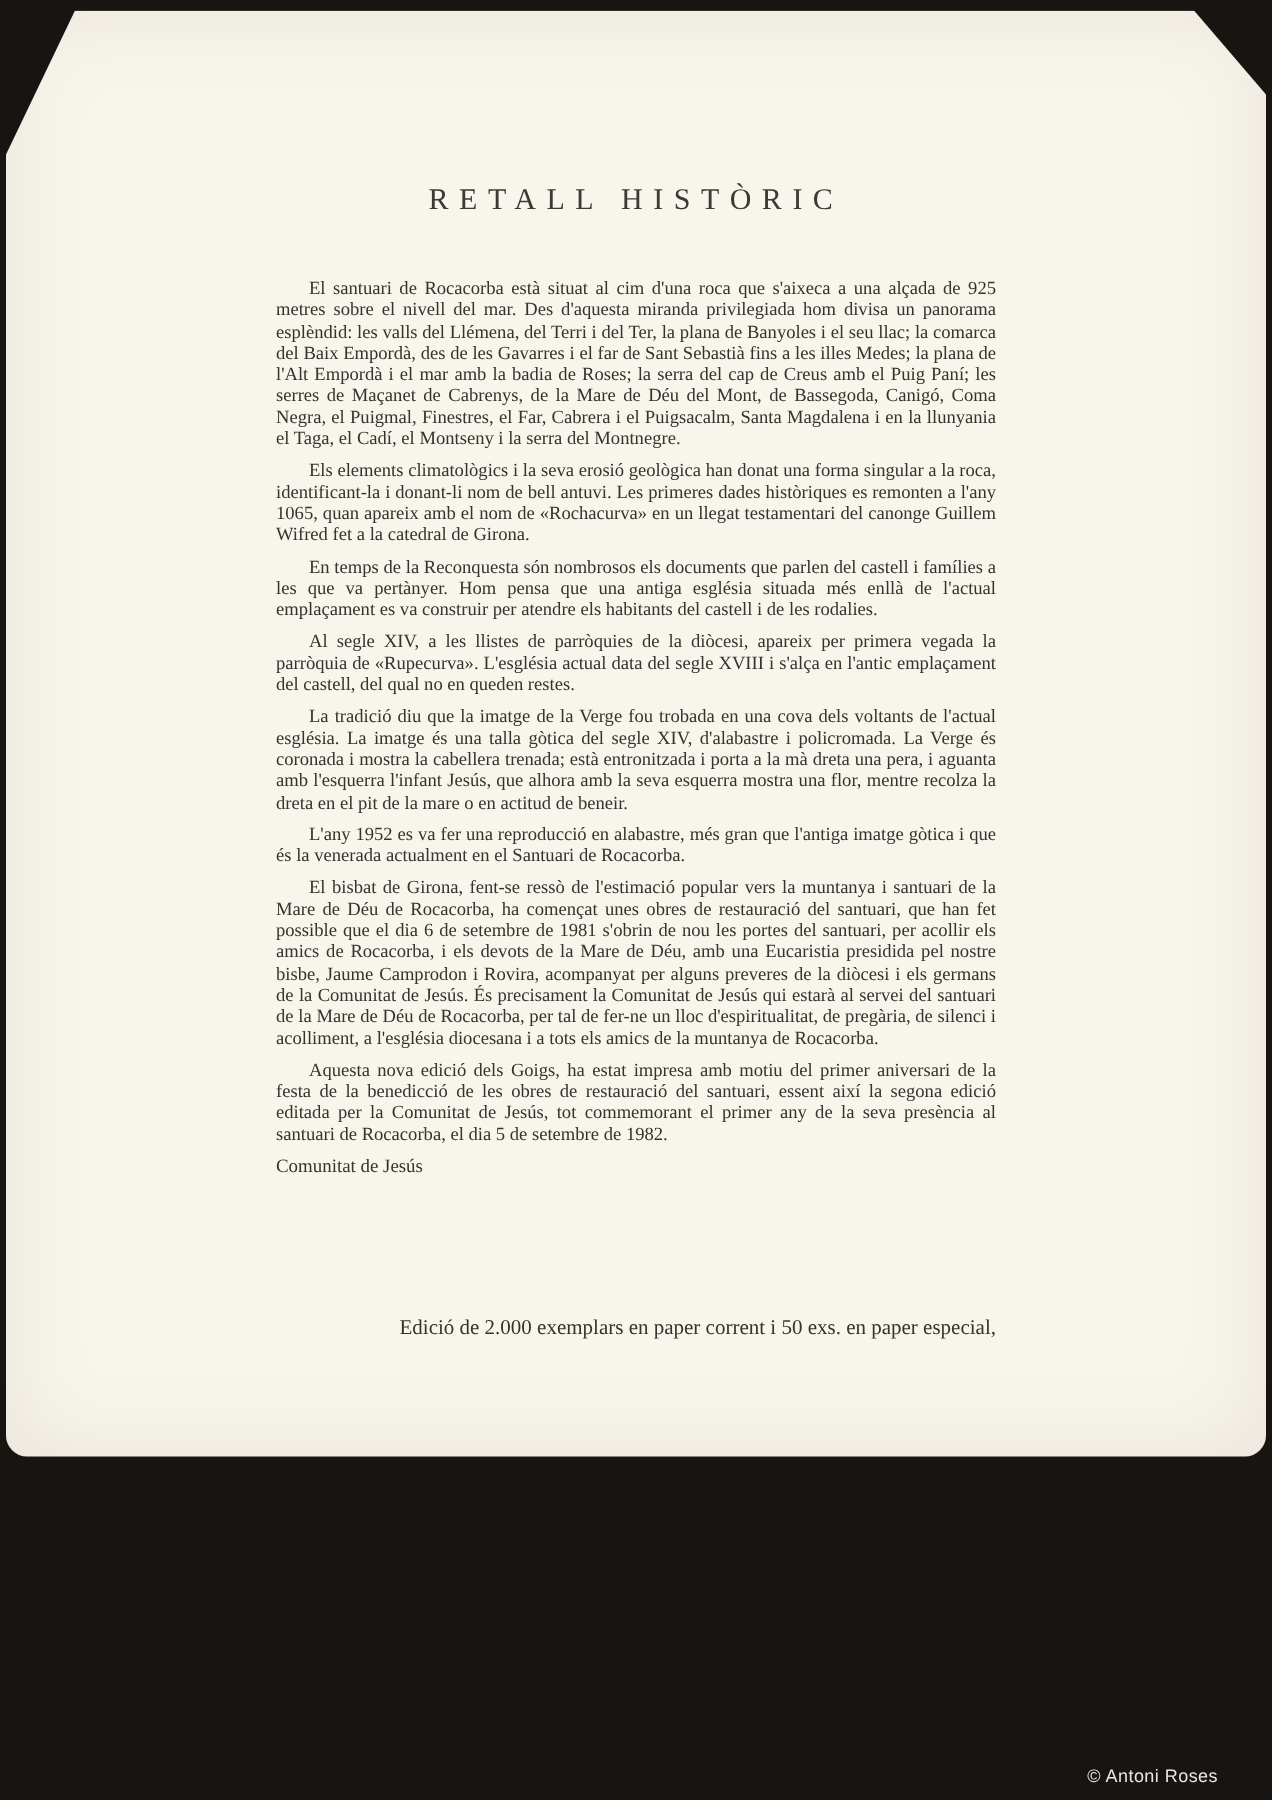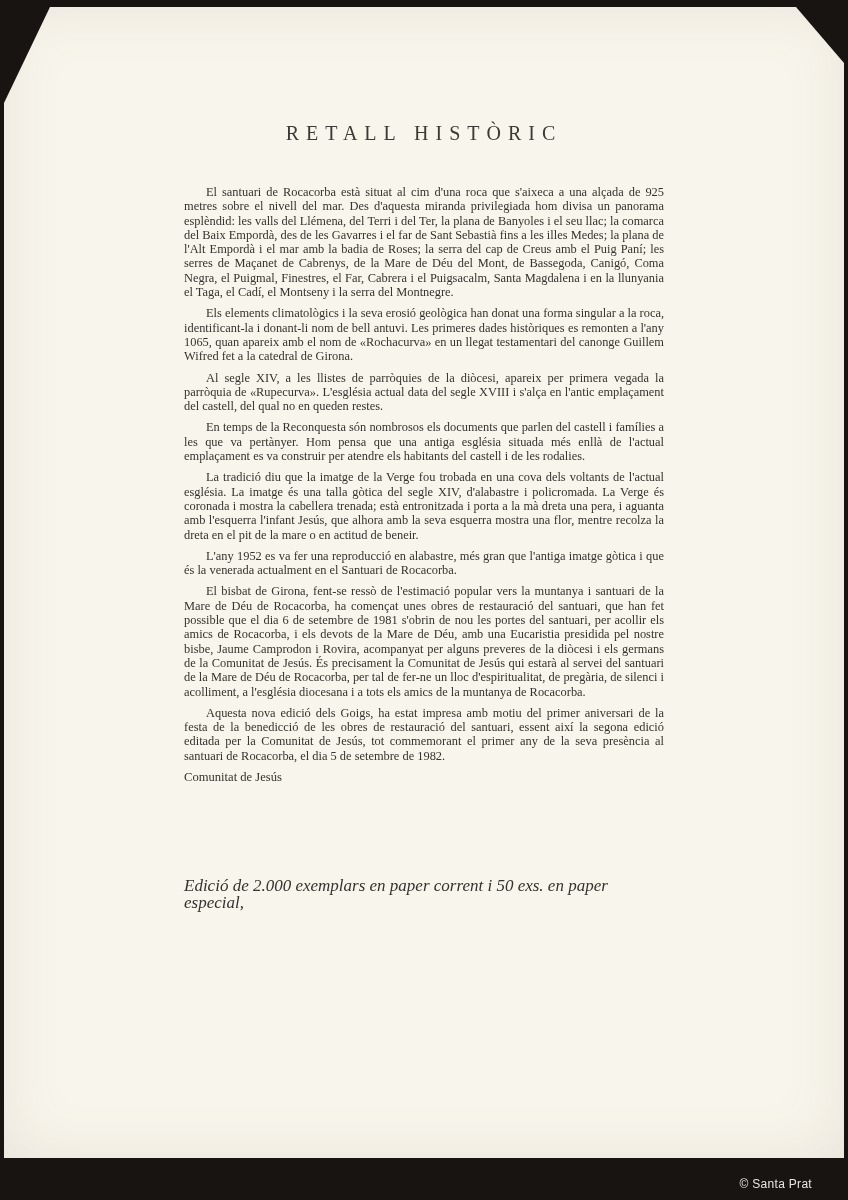--- a/index.html
+++ b/index.html
@@ -20,25 +20,26 @@
     overflow: hidden;
     background: var(--background);
     font-family: "Liberation Serif", serif;
   }
   
   .page {
     position: absolute;
     left: 4px;
     top: 7px;
     width: 840px;
-    height: 1151px;
+    height: 964px;
     background: var(--paper);
     color: var(--ink);
     clip-path: polygon(46px 0px, 792px 0px, 840px 56px, 840px 1151px, 0px 1151px, 0px 96px);
     box-shadow: inset 0 0 60px rgba(120,110,90,0.12);
+    border-radius: 14px;
   }
   .content {
     position: absolute;
     left: 180px;
     top: 0;
     width: 480px;
   }
   .title {
     margin: 115px 0 0 0;
     font-size: 20px;
@@ -62,24 +63,23 @@
     -webkit-hyphens: auto;
   }
   .signature {
     margin-top: 5px;
     font-size: 12.6px;
     padding-right: 14px;
     color: var(--ink);
   }
   .colophon {
     margin-top: 92px;
-    font-style: italic;
-    font-size: 17px;
+    font-size: 14px;
     line-height: 17px;
-    text-align: left;
+    text-align: right;
     color: var(--ink);
   }
   .credit {
     position: absolute;
     right: 36px;
     bottom: 9px;
     font-family: "Liberation Sans", sans-serif;
     font-size: 12px;
     color: var(--credit_text);
     letter-spacing: 0.3px;
@@ -89,30 +89,30 @@
 <body>
 
 <div class="page">
   <div class="content">
 
     <h1 class="title">RETALL HISTÒRIC</h1>
 
     <div class="paragraphs">
       <p>El santuari de Rocacorba està situat al cim d'una roca que s'aixeca a una alçada de 925 metres sobre el nivell del mar. Des d'aquesta miranda privilegiada hom divisa un panorama esplèndid: les valls del Llémena, del Terri i del Ter, la plana de Banyoles i el seu llac; la comarca del Baix Empordà, des de les Gavarres i el far de Sant Sebastià fins a les illes Medes; la plana de l'Alt Empordà i el mar amb la badia de Roses; la serra del cap de Creus amb el Puig Paní; les serres de Maçanet de Cabrenys, de la Mare de Déu del Mont, de Bassegoda, Canigó, Coma Negra, el Puigmal, Finestres, el Far, Cabrera i el Puigsacalm, Santa Magdalena i en la llunyania el Taga, el Cadí, el Montseny i la serra del Montnegre.</p>
       <p>Els elements climatològics i la seva erosió geològica han donat una forma singular a la roca, identificant-la i donant-li nom de bell antuvi. Les primeres dades històriques es remonten a l'any 1065, quan apareix amb el nom de «Rochacurva» en un llegat testamentari del canonge Guillem Wifred fet a la catedral de Girona.</p>
+      <p>En temps de la Reconquesta són nombrosos els documents que parlen del castell i famílies a les que va pertànyer. Hom pensa que una antiga església situada més enllà de l'actual emplaçament es va construir per atendre els habitants del castell i de les rodalies.</p>
       <p>Al segle XIV, a les llistes de parròquies de la diòcesi, apareix per primera vegada la parròquia de «Rupecurva». L'església actual data del segle XVIII i s'alça en l'antic emplaçament del castell, del qual no en queden restes.</p>
-      <p>En temps de la Reconquesta són nombrosos els documents que parlen del castell i famílies a les que va pertànyer. Hom pensa que una antiga església situada més enllà de l'actual emplaçament es va construir per atendre els habitants del castell i de les rodalies.</p>
       <p>La tradició diu que la imatge de la Verge fou trobada en una cova dels voltants de l'actual església. La imatge és una talla gòtica del segle XIV, d'alabastre i policromada. La Verge és coronada i mostra la cabellera trenada; està entronitzada i porta a la mà dreta una pera, i aguanta amb l'esquerra l'infant Jesús, que alhora amb la seva esquerra mostra una flor, mentre recolza la dreta en el pit de la mare o en actitud de beneir.</p>
       <p>L'any 1952 es va fer una reproducció en alabastre, més gran que l'antiga imatge gòtica i que és la venerada actualment en el Santuari de Rocacorba.</p>
       <p>El bisbat de Girona, fent-se ressò de l'estimació popular vers la muntanya i santuari de la Mare de Déu de Rocacorba, ha començat unes obres de restauració del santuari, que han fet possible que el dia 6 de setembre de 1981 s'obrin de nou les portes del santuari, per acollir els amics de Rocacorba, i els devots de la Mare de Déu, amb una Eucaristia presidida pel nostre bisbe, Jaume Camprodon i Rovira, acompanyat per alguns preveres de la diòcesi i els germans de la Comunitat de Jesús. És precisament la Comunitat de Jesús qui estarà al servei del santuari de la Mare de Déu de Rocacorba, per tal de fer-ne un lloc d'espiritualitat, de pregària, de silenci i acolliment, a l'església diocesana i a tots els amics de la muntanya de Rocacorba.</p>
       <p>Aquesta nova edició dels Goigs, ha estat impresa amb motiu del primer aniversari de la festa de la benedicció de les obres de restauració del santuari, essent així la segona edició editada per la Comunitat de Jesús, tot commemorant el primer any de la seva presència al santuari de Rocacorba, el dia 5 de setembre de 1982.</p>
     </div>
 
     <div class="signature">Comunitat de Jesús</div>
 
     <div class="colophon">
       <div>Edició de 2.000 exemplars en paper corrent i 50 exs. en paper especial,</div>
     </div>
 
   </div>
 </div>
 
-<div class="credit">© Santa Prat</div>
+<div class="credit">© Antoni Roses</div>
 
 </body></html>

